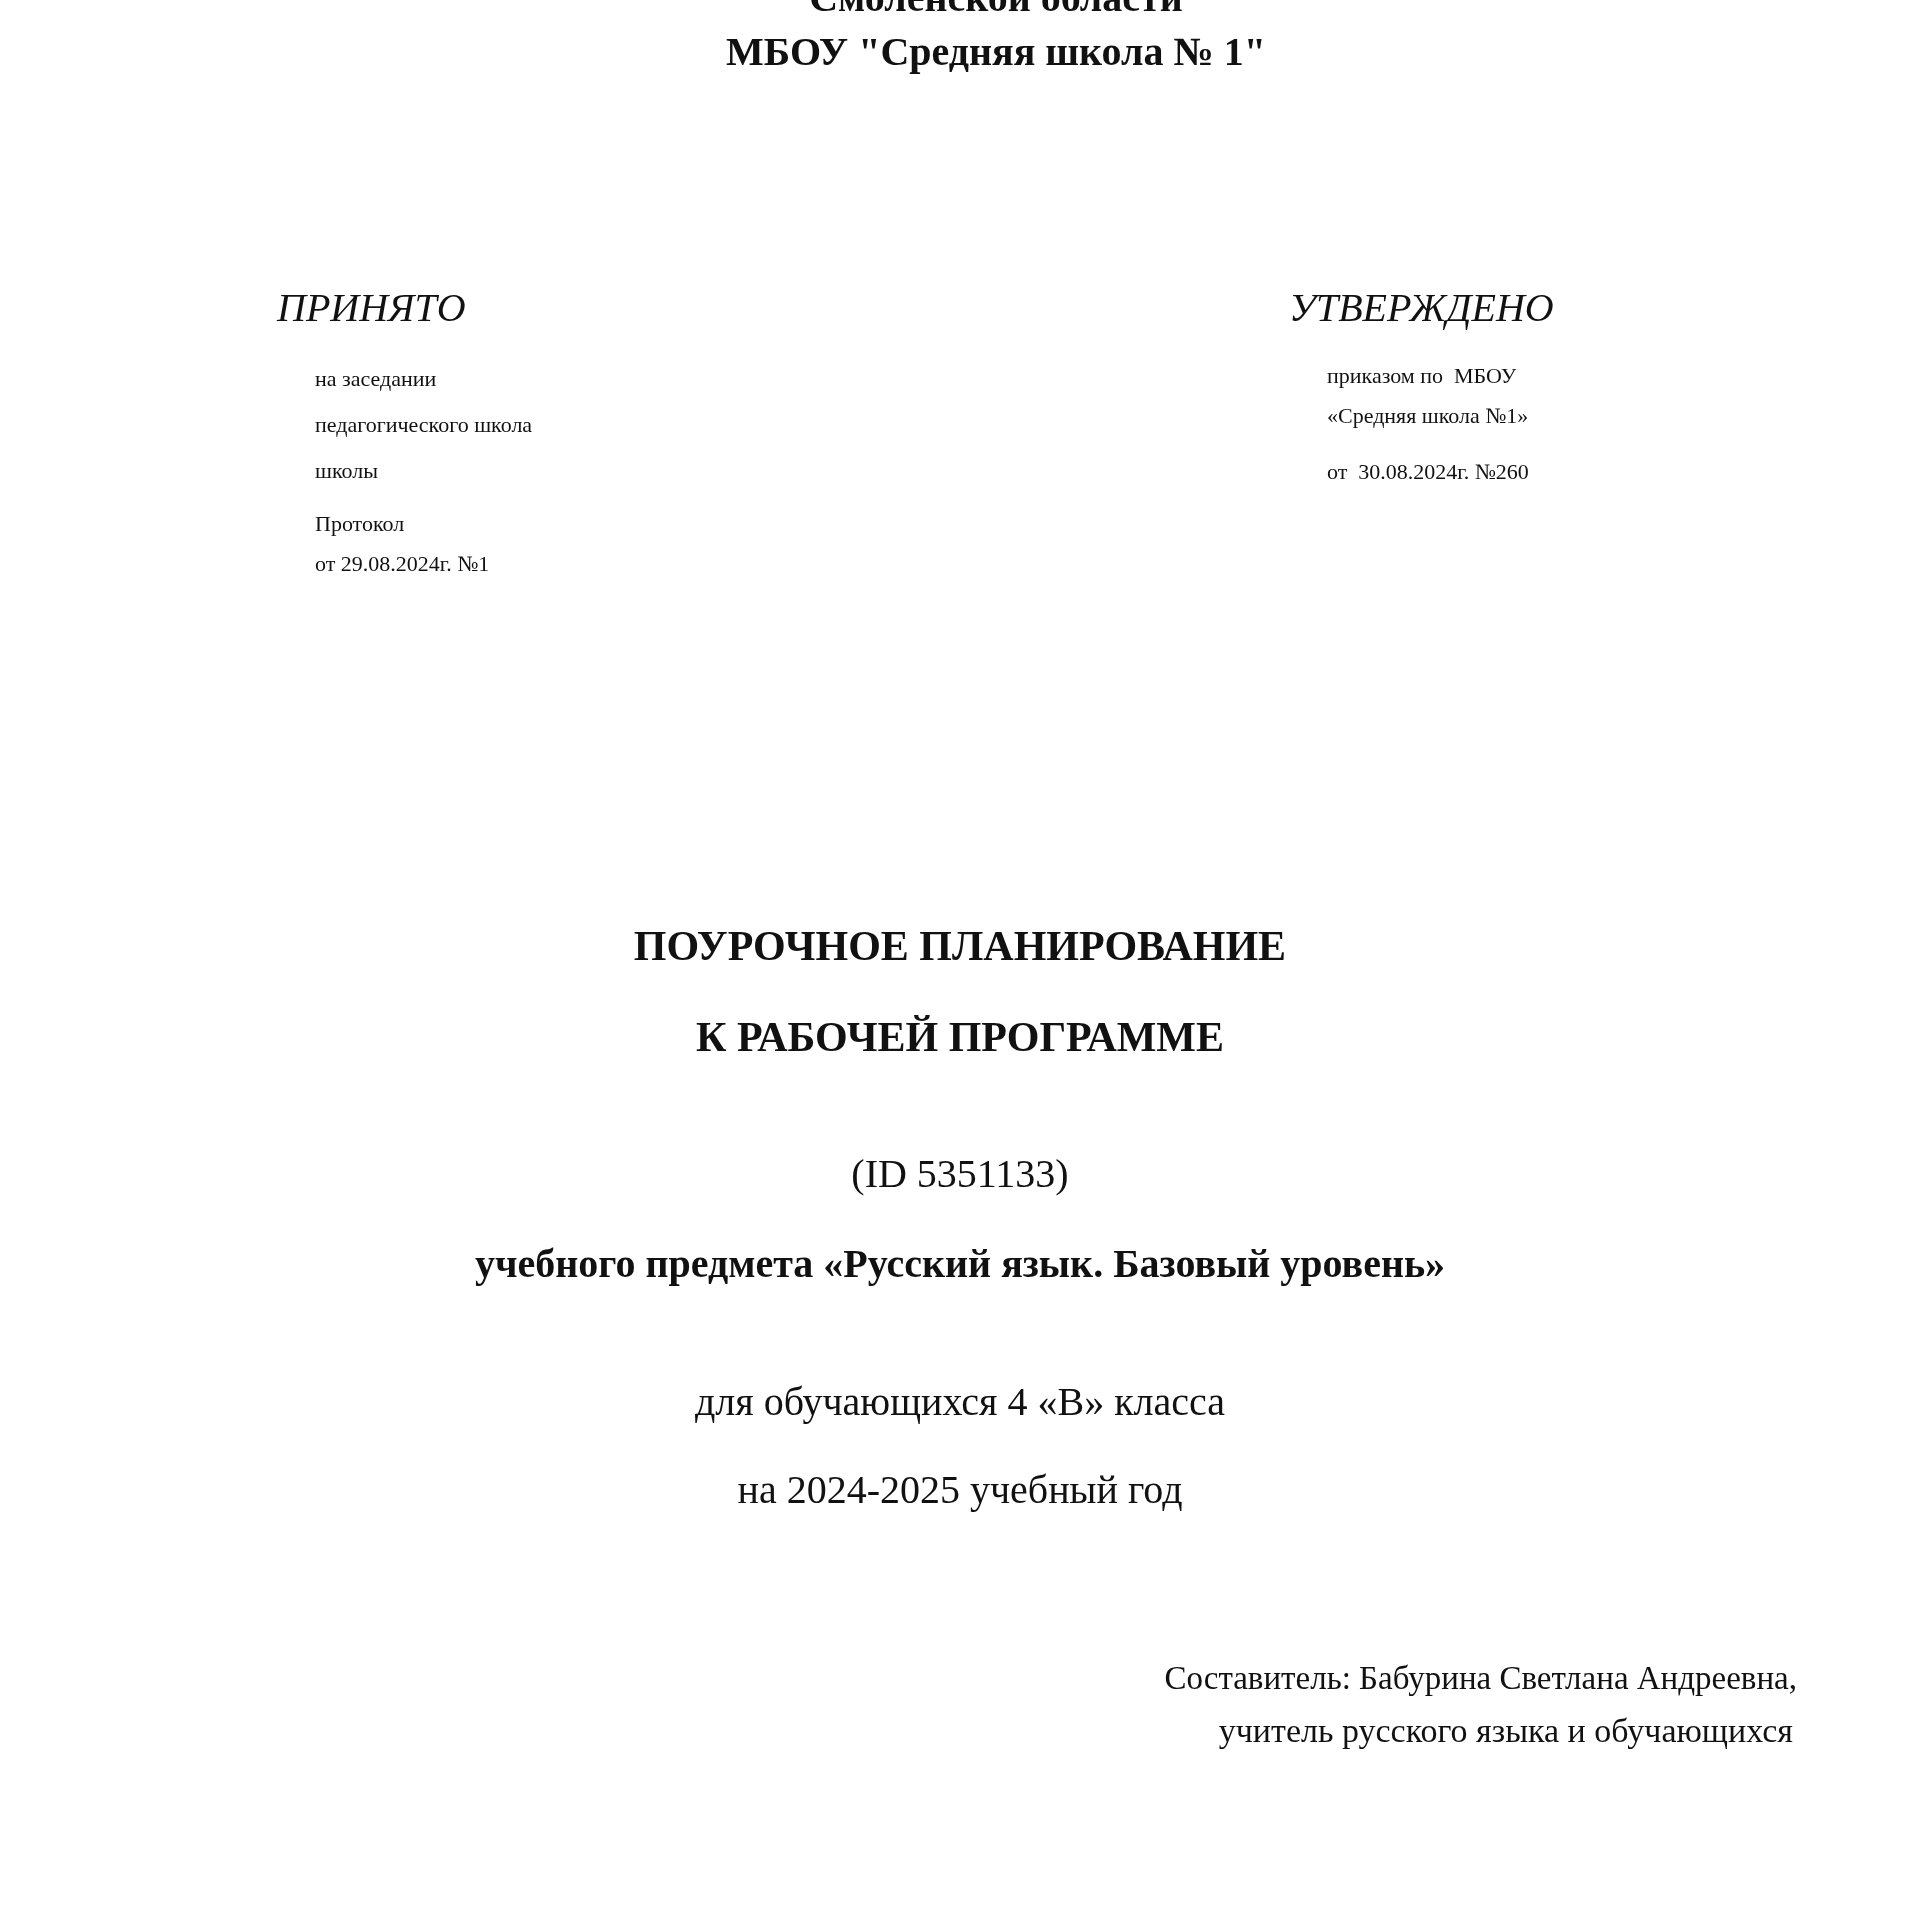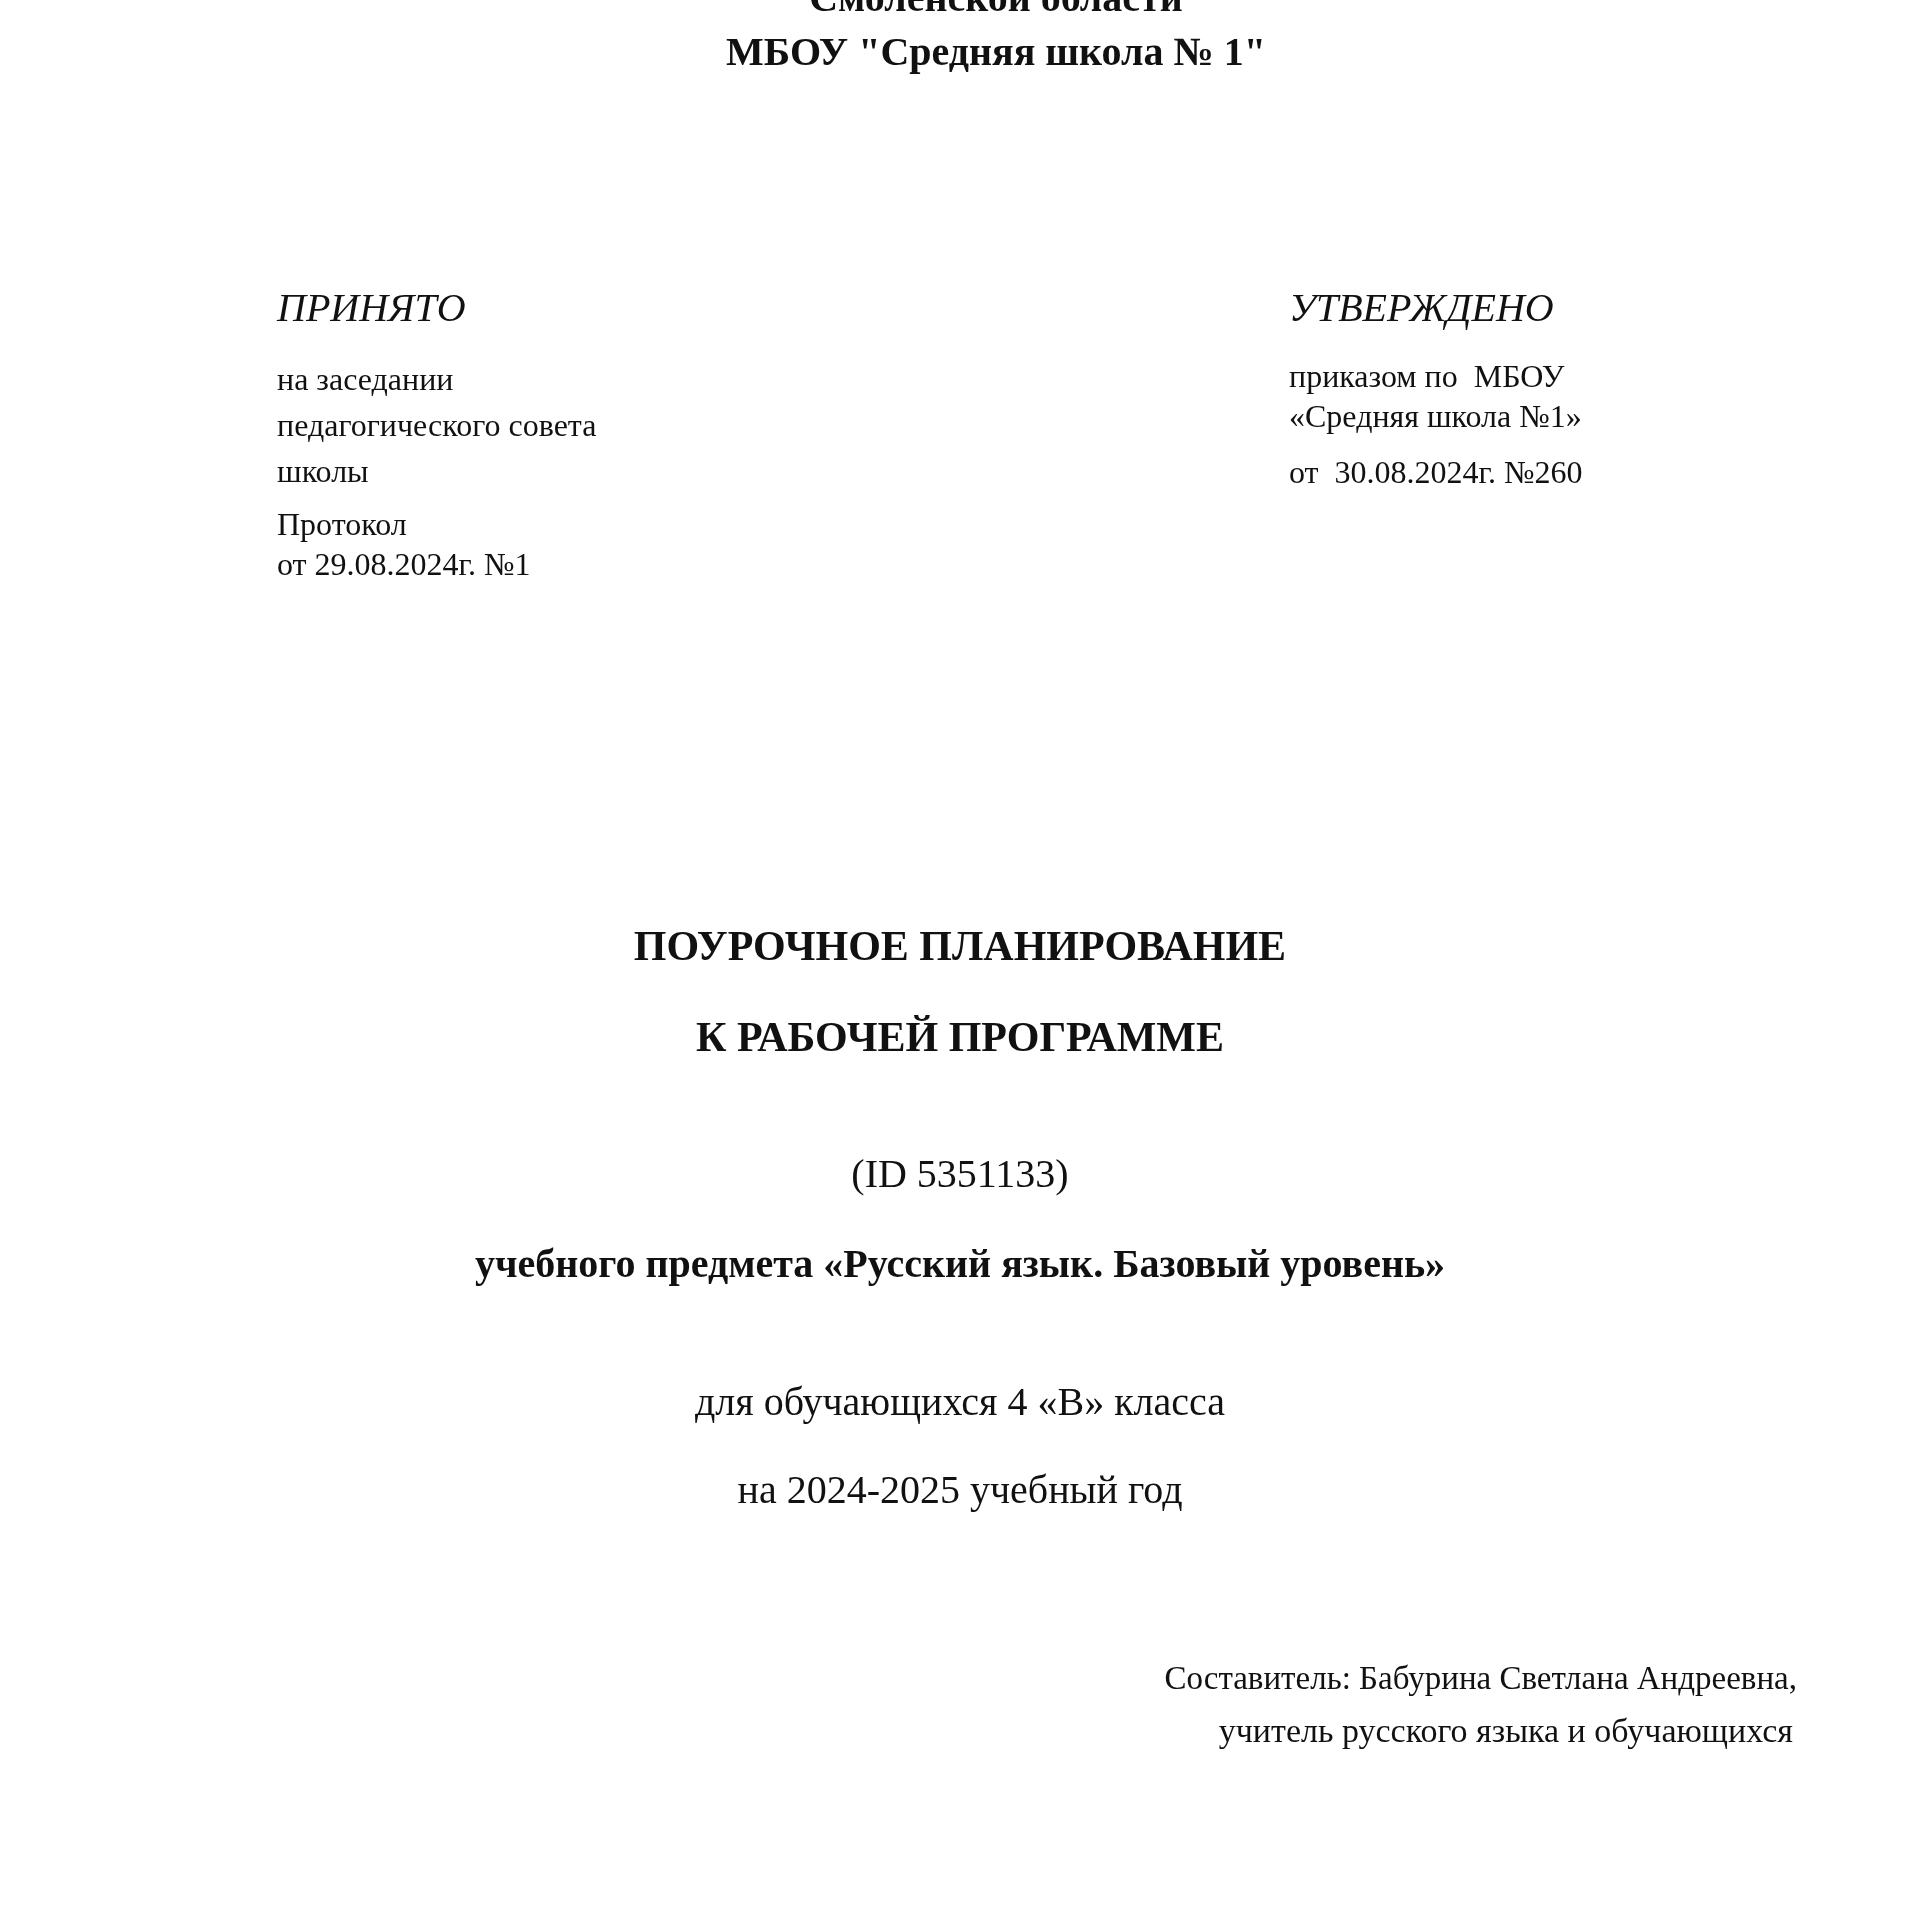--- a/index.html
+++ b/index.html
@@ -23,41 +23,41 @@
       text-align: center;
       white-space: nowrap;
     }
 
     
     #hdr-region { top: -26px; font-size: 40px; font-weight: bold; left: 36px; }
     #hdr-school { top: 28px; font-size: 40px; font-weight: bold; left: 36px; }
 
     
     .block-heading { font-size: 40px; line-height: 48px; font-style: italic; }
-    .block-line { font-size: 32px; line-height: 46px; }
+    .block-line { font-size: 22px; line-height: 46px; margin-left: 38px; }
     .tight { line-height: 40px; }
 
     #left-block { position: absolute; left: 277px; top: 284px; }
     #right-block { position: absolute; left: 1289px; top: 284px; }
 
     
     .title { font-size: 42px; font-weight: bold; }
     .subtitle { font-size: 40px; margin-top: 48px; }
   </style>
 </head>
 <body>
 
 <div id="hdr-region" class="center-line">Смоленской области</div>
 <div id="hdr-school" class="center-line">МБОУ "Средняя школа № 1"</div>
 
 <div id="left-block">
   <div class="block-heading">ПРИНЯТО</div>
   <div style="height:24px"></div>
   <div class="block-line">на заседании</div>
-  <div class="block-line">педагогического совета</div>
+  <div class="block-line">педагогического школа</div>
   <div class="block-line">школы</div>
   <div style="height:10px"></div>
   <div class="block-line tight">Протокол</div>
   <div class="block-line tight">от 29.08.2024г. №1</div>
 </div>
 
 <div id="right-block">
   <div class="block-heading">УТВЕРЖДЕНО</div>
   <div style="height:24px"></div>
   <div class="block-line tight" style="white-space:pre;">приказом по  МБОУ</div>

